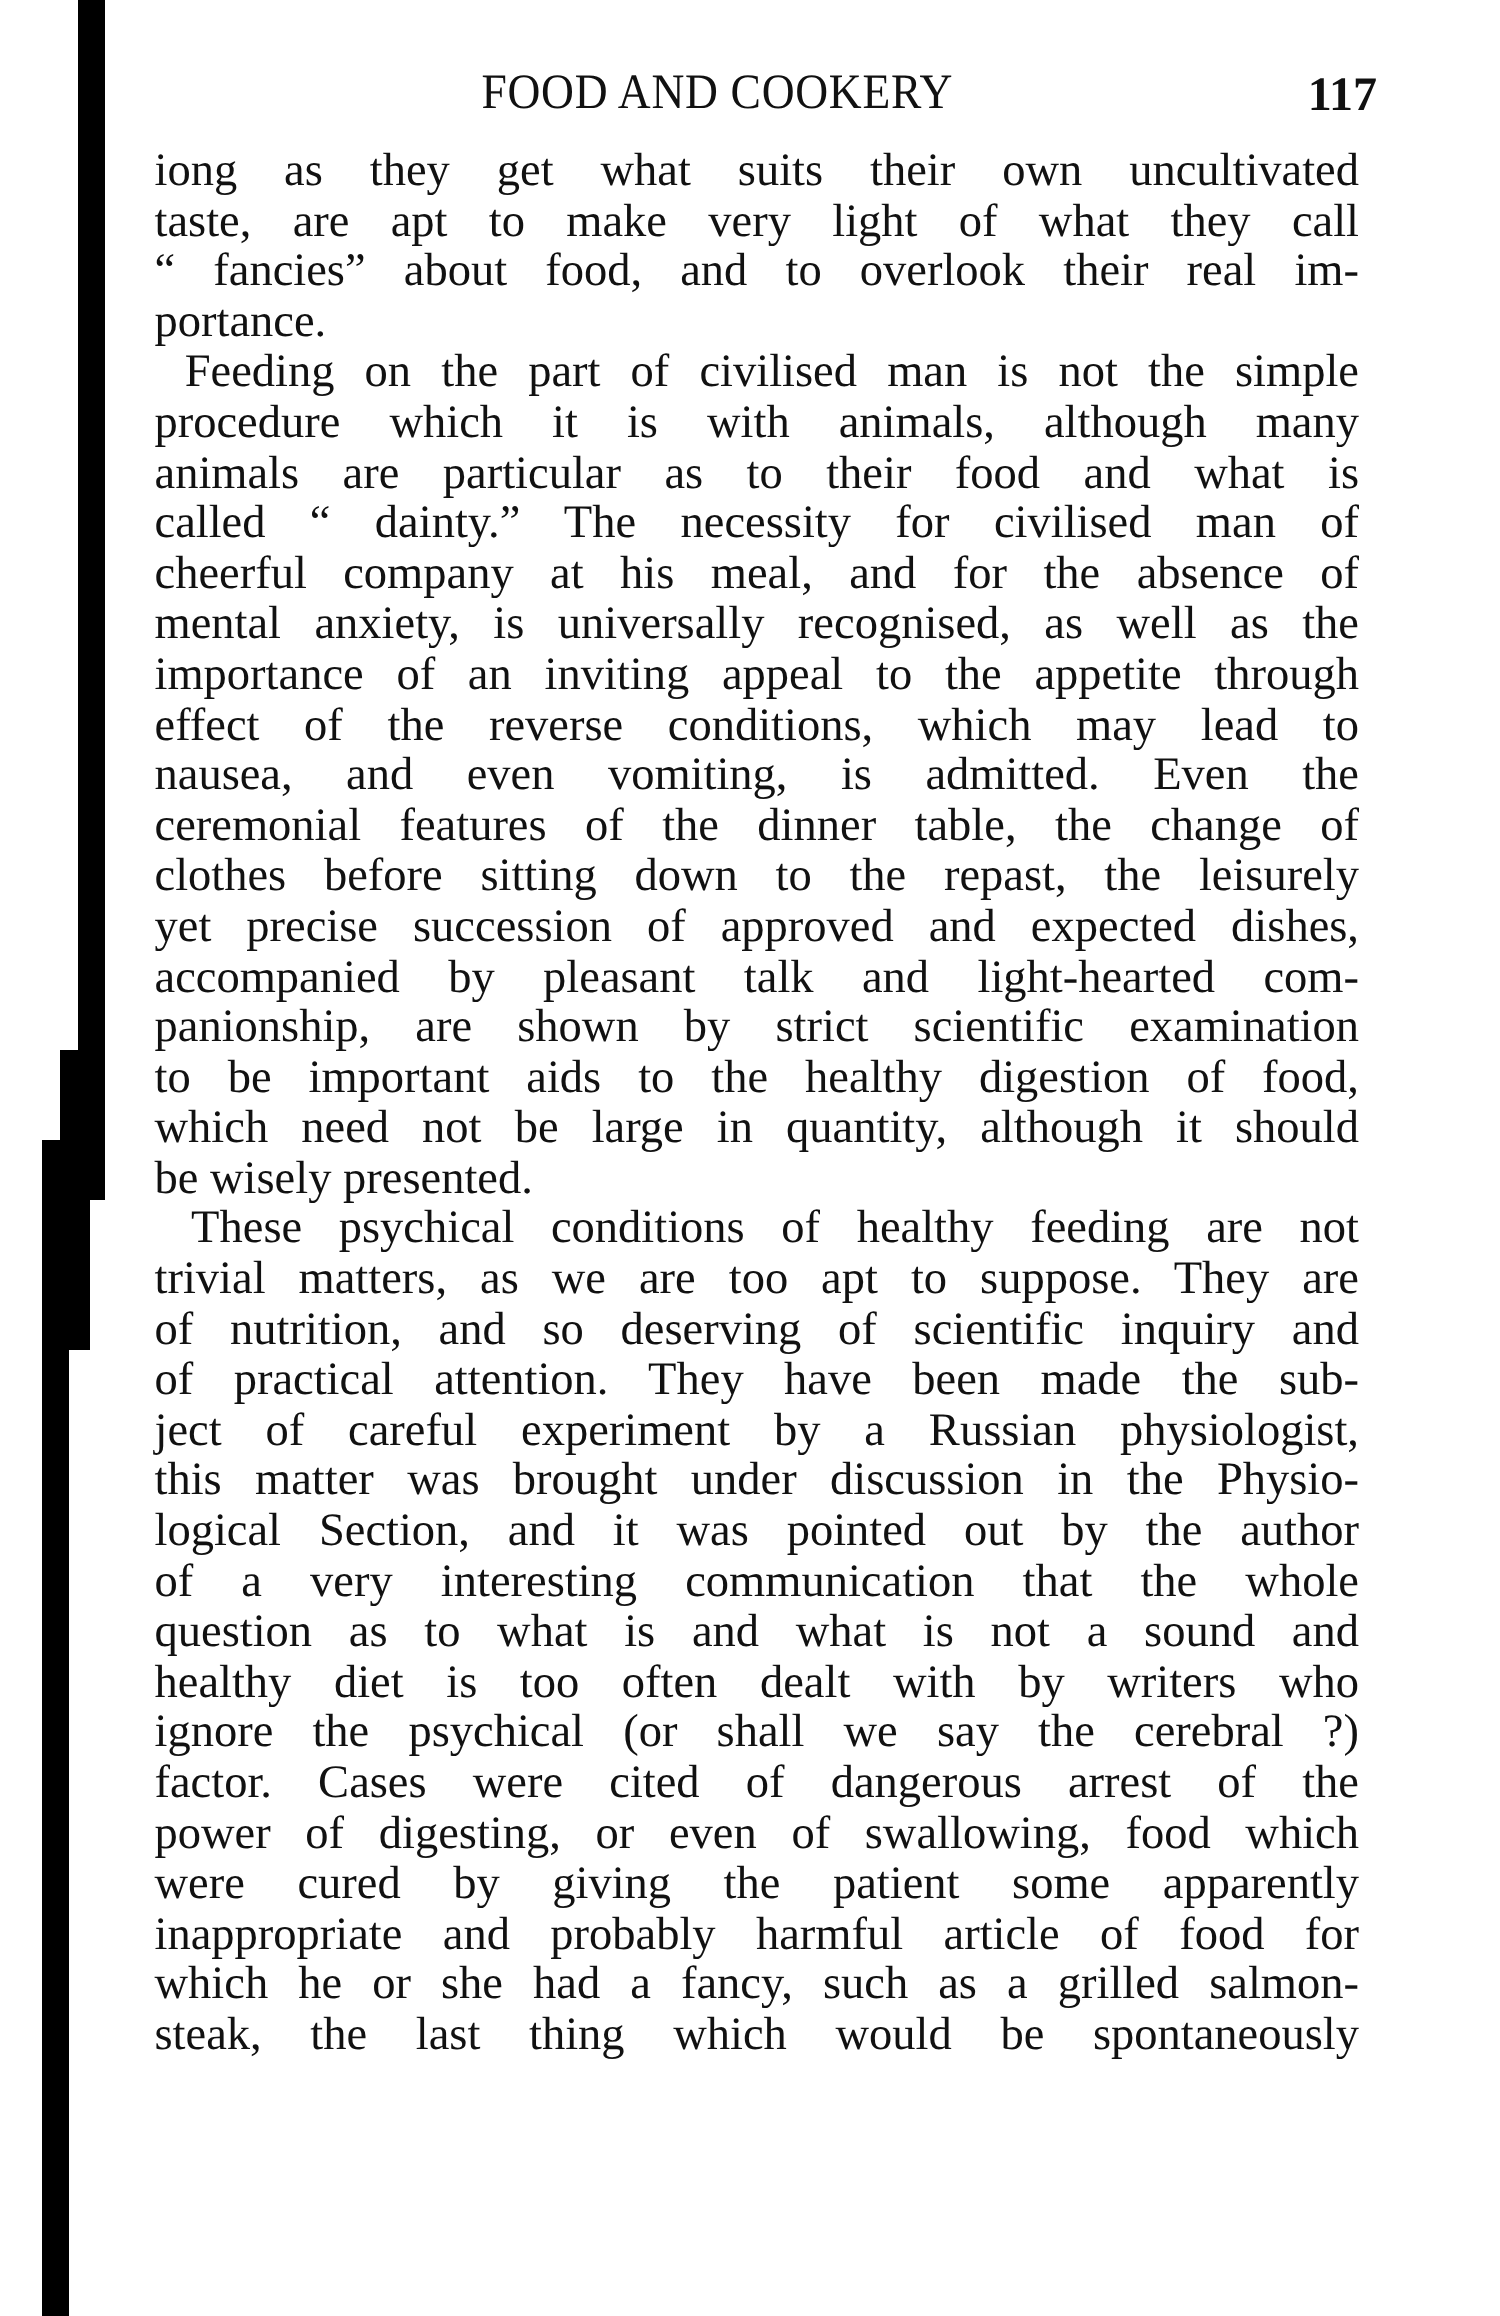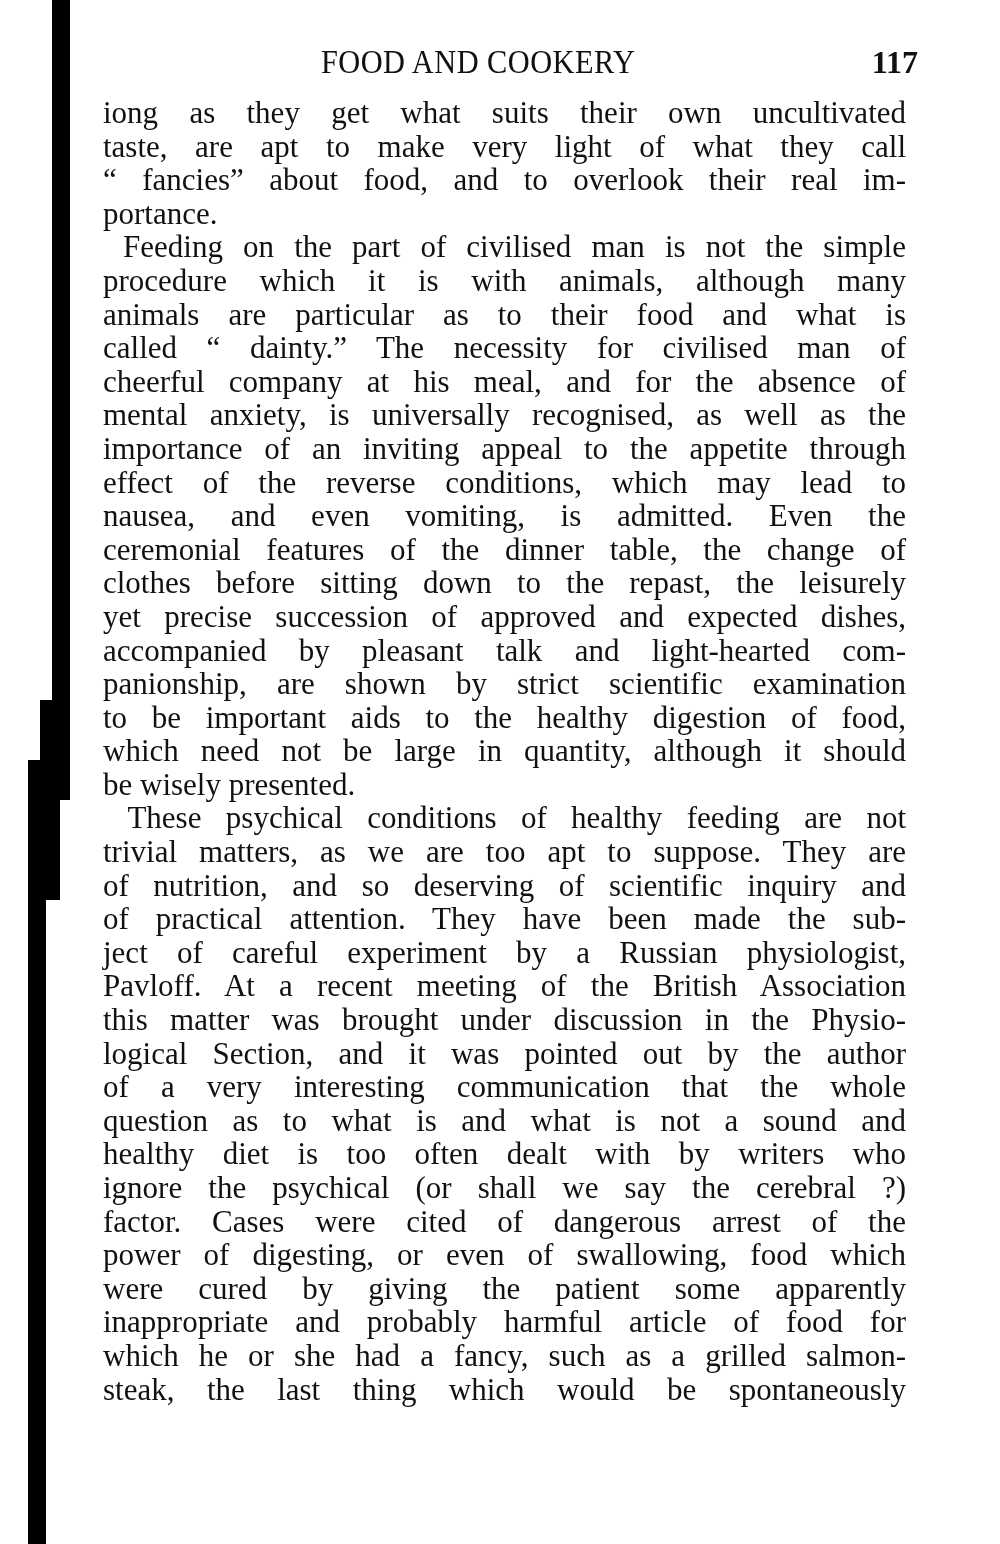--- a/index.html
+++ b/index.html
@@ -77,21 +77,20 @@
     <div class="line">to be important aids to the healthy digestion of food,</div>
     <div class="line">which need not be large in quantity, although it should</div>
     <div class="line last">be wisely presented.</div>
   </div>
   <div>
     <div class="line">&nbsp;These psychical conditions of healthy feeding are not</div>
     <div class="line">trivial matters, as we are too apt to suppose.  They are</div>
     <div class="line">of nutrition, and so deserving of scientific inquiry and</div>
     <div class="line">of practical attention.  They have been made the sub-</div>
     <div class="line">ject of careful experiment by a Russian physiologist,</div>
-    <div class="line">Pavloff.  At a recent meeting of the British Association</div>
     <div class="line">this matter was brought under discussion in the Physio-</div>
     <div class="line">logical Section, and it was pointed out by the author</div>
     <div class="line">of a very interesting communication that the whole</div>
     <div class="line">question as to what is and what is not a sound and</div>
     <div class="line">healthy diet is too often dealt with by writers who</div>
     <div class="line">ignore the psychical (or shall we say the cerebral ?)</div>
     <div class="line">factor.  Cases were cited of dangerous arrest of the</div>
     <div class="line">power of digesting, or even of swallowing, food which</div>
     <div class="line">were cured by giving the patient some apparently</div>
     <div class="line">inappropriate and probably harmful article of food for</div>

